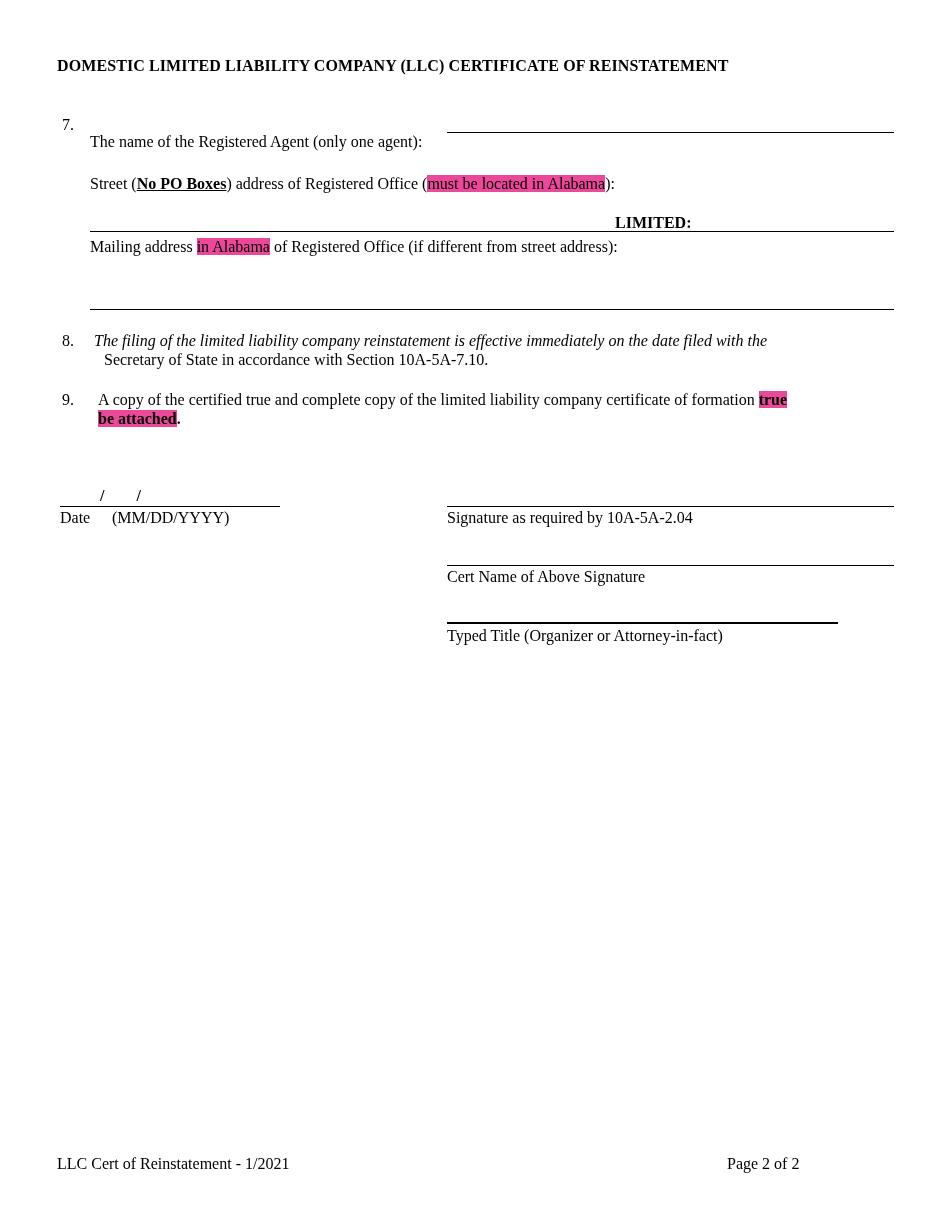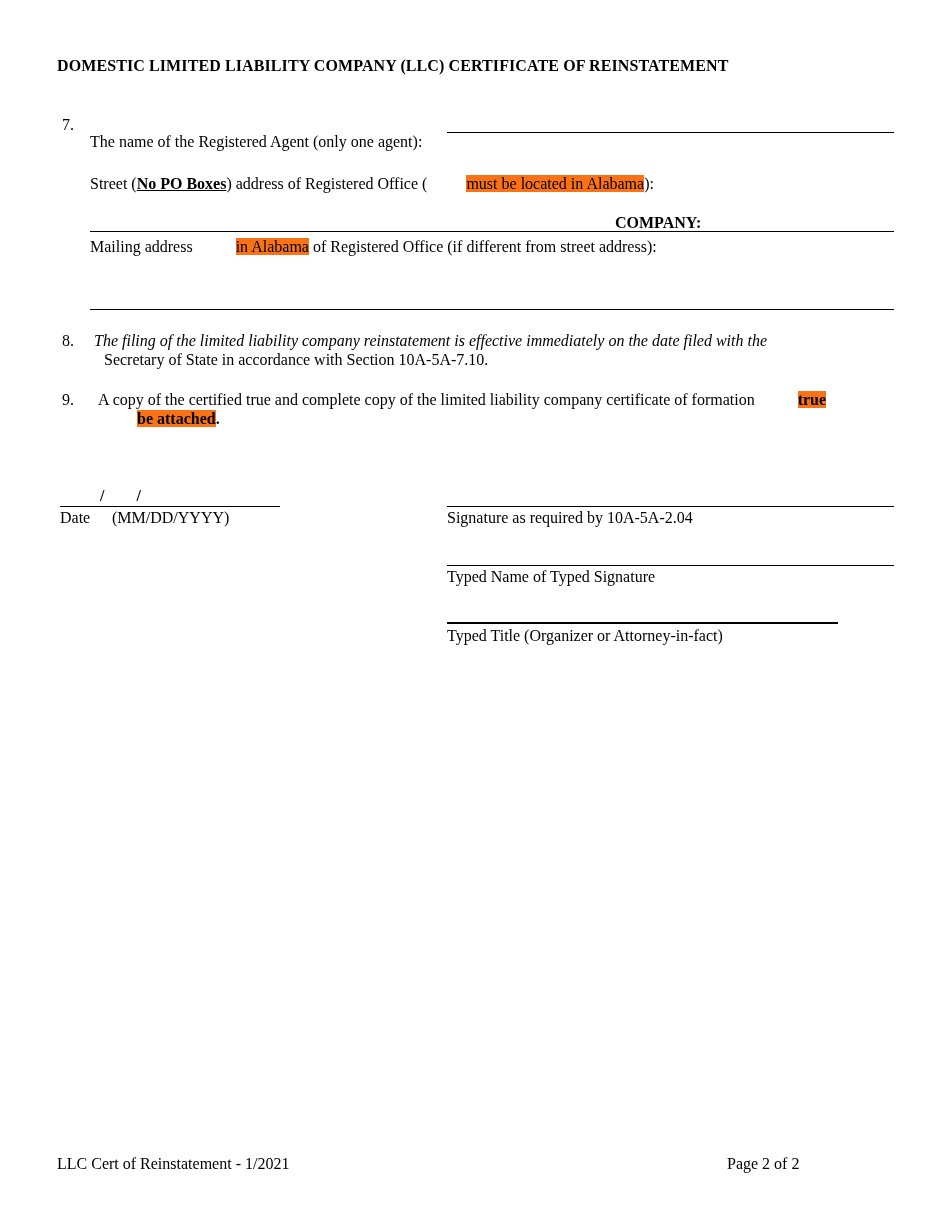--- a/index.html
+++ b/index.html
@@ -1,41 +1,41 @@
 <!DOCTYPE html>
 <html><head>
 <meta charset="utf-8">
 <style>
   html, body { margin:0; padding:0; background:#ffffff; }
   body { width:950px; height:1230px; position:relative; overflow:hidden;
          font-family:"Liberation Serif", serif; color:#000; font-size:16px; }
   .abs { position:absolute; white-space:nowrap; }
   .title { left:57px; top:57px; font-weight:bold; font-size:16px; letter-spacing:0.1px; }
-  .hl { background:#f97316;margin-left:39px; }
+  .hl { background:#ec4899; }
   .bold { font-weight:bold; }
   .ul { text-decoration:underline; }
   .line { position:absolute; height:0; border-top:1px solid #000; }
   .line.thick { border-top:2px solid #000; }
 </style>
 </head>
 <body>
 
 <div>
 
   <div class="abs title">DOMESTIC LIMITED LIABILITY COMPANY (LLC) CERTIFICATE OF REINSTATEMENT</div>
 
   <span class="abs" style="left:62px; top:116px;">7.</span>
   <span class="abs" style="left:90px; top:116px;margin-top:17px;">The name of the Registered Agent (only one agent):</span>
   <div class="line" style="left:447px; top:132px; width:447px;"></div>
 
   <div class="abs" style="left:90px; top:175px;">
     <span>Street (</span><span class="bold ul">No PO Boxes</span><span>) address of Registered Office (</span><span class="hl">must be located in Alabama</span><span>):</span>
   </div>
 
-  <span class="abs bold" style="left:615px; top:214px;">COMPANY:</span>
+  <span class="abs bold" style="left:615px; top:214px;">LIMITED:</span>
   <div class="line" style="left:90px; top:231px; width:804px;"></div>
 
   <div class="abs" style="left:90px; top:238px;">
     <span>Mailing address </span><span class="hl">in Alabama</span><span> of Registered Office (if different from street address):</span>
   </div>
   <div class="line" style="left:90px; top:309px; width:804px;"></div>
 
   <span class="abs" style="left:62px; top:332px;">8.</span>
   <span class="abs" style="left:94px; top:332px;font-style:italic;">The filing of the limited liability company reinstatement is effective immediately on the date filed with the</span>
   <span class="abs" style="left:104px; top:351px;">Secretary of State in accordance with Section 10A-5A-7.10.</span>
@@ -50,21 +50,21 @@
 
   <span class="abs bold" style="left:100px; top:487px; white-space:pre;">/        /</span>
   <div class="line" style="left:60px; top:506px; width:220px;"></div>
   <span class="abs" style="left:60px; top:509px;">Date</span>
   <span class="abs" style="left:112px; top:509px;">(MM/DD/YYYY)</span>
 
   <div class="line" style="left:447px; top:506px; width:447px;"></div>
   <span class="abs" style="left:447px; top:509px;">Signature as required by 10A-5A-2.04</span>
 
   <div class="line" style="left:447px; top:565px; width:447px;"></div>
-  <span class="abs" style="left:447px; top:568px;">Typed Name of Typed Signature</span>
+  <span class="abs" style="left:447px; top:568px;">Cert Name of Above Signature</span>
 
   <div class="line thick" style="left:447px; top:622px; width:391px;"></div>
   <span class="abs" style="left:447px; top:627px;">Typed Title (Organizer or Attorney-in-fact)</span>
 
   <span class="abs" style="left:57px; top:1155px;">LLC Cert of Reinstatement - 1/2021</span>
   <span class="abs" style="left:727px; top:1155px;">Page 2 of 2</span>
 
 </div>
 
 </body></html>

